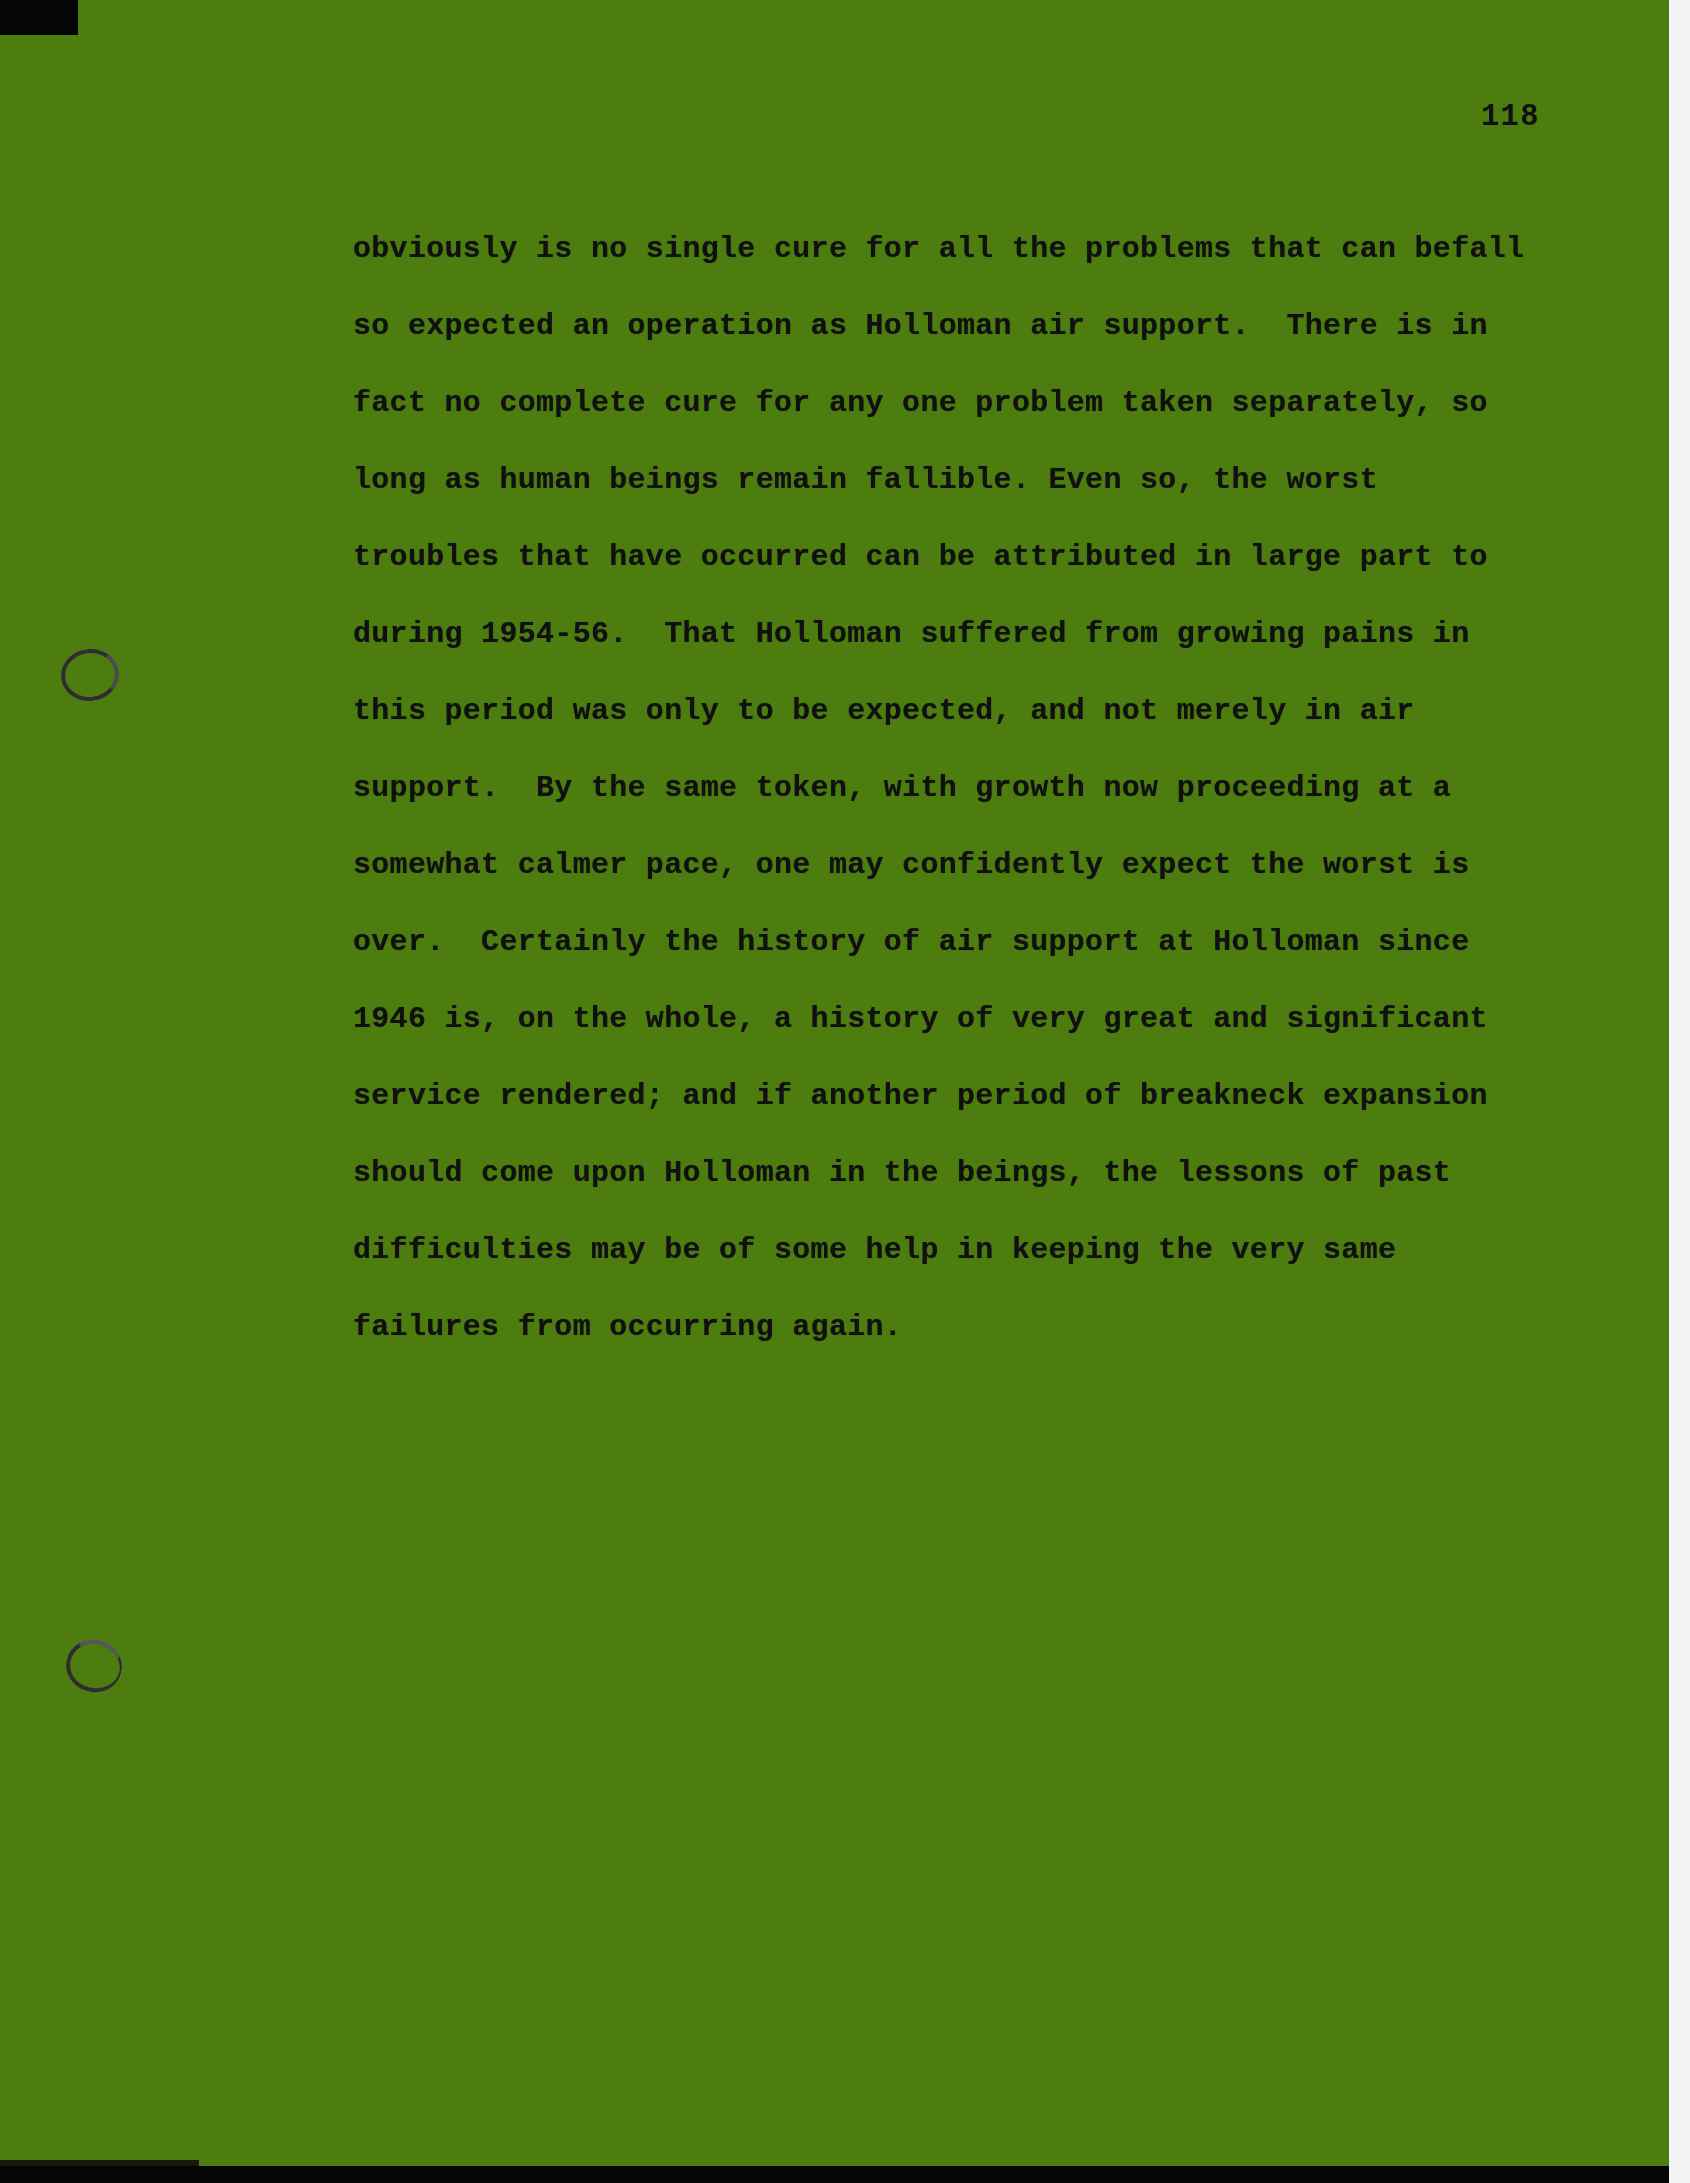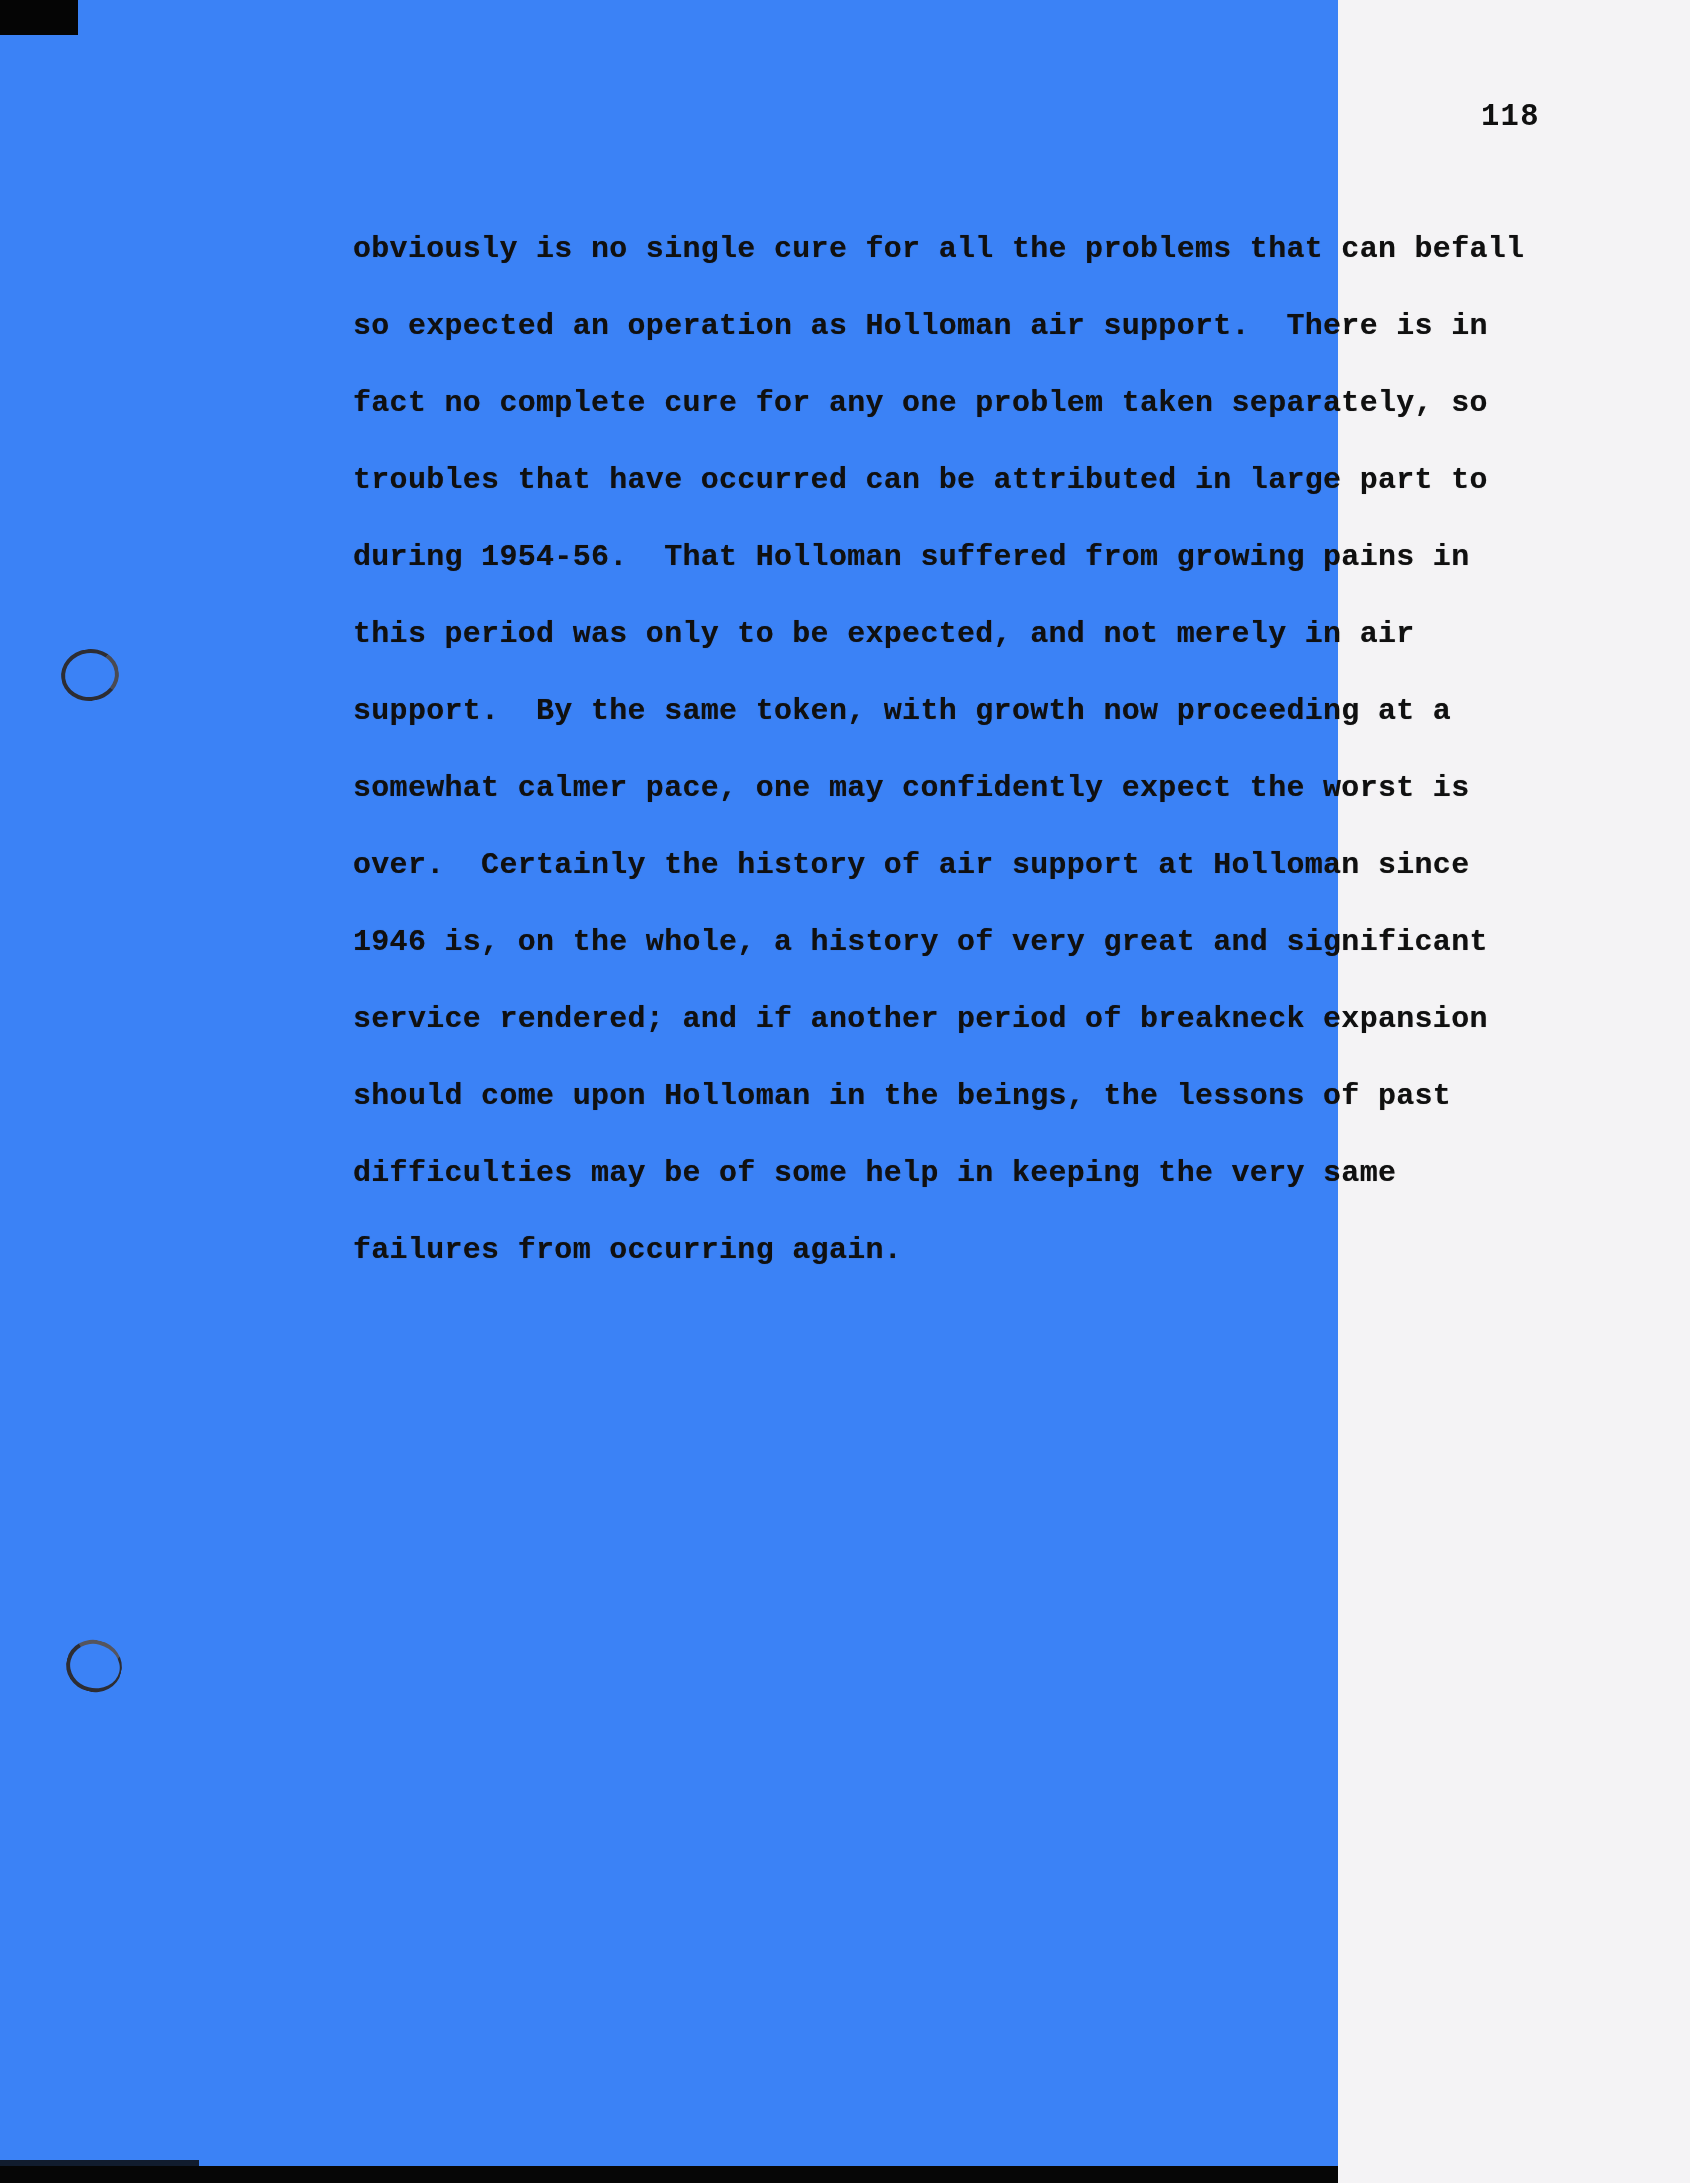--- a/index.html
+++ b/index.html
@@ -6,23 +6,23 @@
     margin: 0;
     padding: 0;
     width: 1691px;
     height: 2183px;
     background: #f4f3f5;
     overflow: hidden;
     font-family: "Liberation Mono", "DejaVu Sans Mono", monospace;
   }
   .page {
     position: relative;
-    width: 1338px;
+    width: 1669px;
     height: 2183px;
-    background: #3b82f6;
+    background: #4d7c0f;
   }
   
   .scan-mark-top-left {
     position: absolute;
     top: 0; left: 0;
     width: 78px; height: 35px;
     background: #050505;
   }
   .scan-edge-bottom {
     position: absolute;
@@ -94,20 +94,21 @@
   <div class="hole-punch bottom"></div>
   <div class="scan-edge-bottom-left"></div>
   <div class="scan-edge-bottom"></div>
 
   <div class="page-number">118</div>
 
   <div class="text-block">
     <div class="text-line">obviously is no single cure for all the problems that can befall</div>
     <div class="text-line">so expected an operation as Holloman air support.  There is in</div>
     <div class="text-line">fact no complete cure for any one problem taken separately, so</div>
+    <div class="text-line">long as human beings remain fallible. Even so, the worst</div>
     <div class="text-line">troubles that have occurred can be attributed in large part to</div>
     <div class="text-line">during 1954-56.  That Holloman suffered from growing pains in</div>
     <div class="text-line">this period was only to be expected, and not merely in air</div>
     <div class="text-line">support.  By the same token, with growth now proceeding at a</div>
     <div class="text-line">somewhat calmer pace, one may confidently expect the worst is</div>
     <div class="text-line">over.  Certainly the history of air support at Holloman since</div>
     <div class="text-line">1946 is, on the whole, a history of very great and significant</div>
     <div class="text-line">service rendered; and if another period of breakneck expansion</div>
     <div class="text-line">should come upon Holloman in the beings, the lessons of past</div>
     <div class="text-line">difficulties may be of some help in keeping the very same</div>

